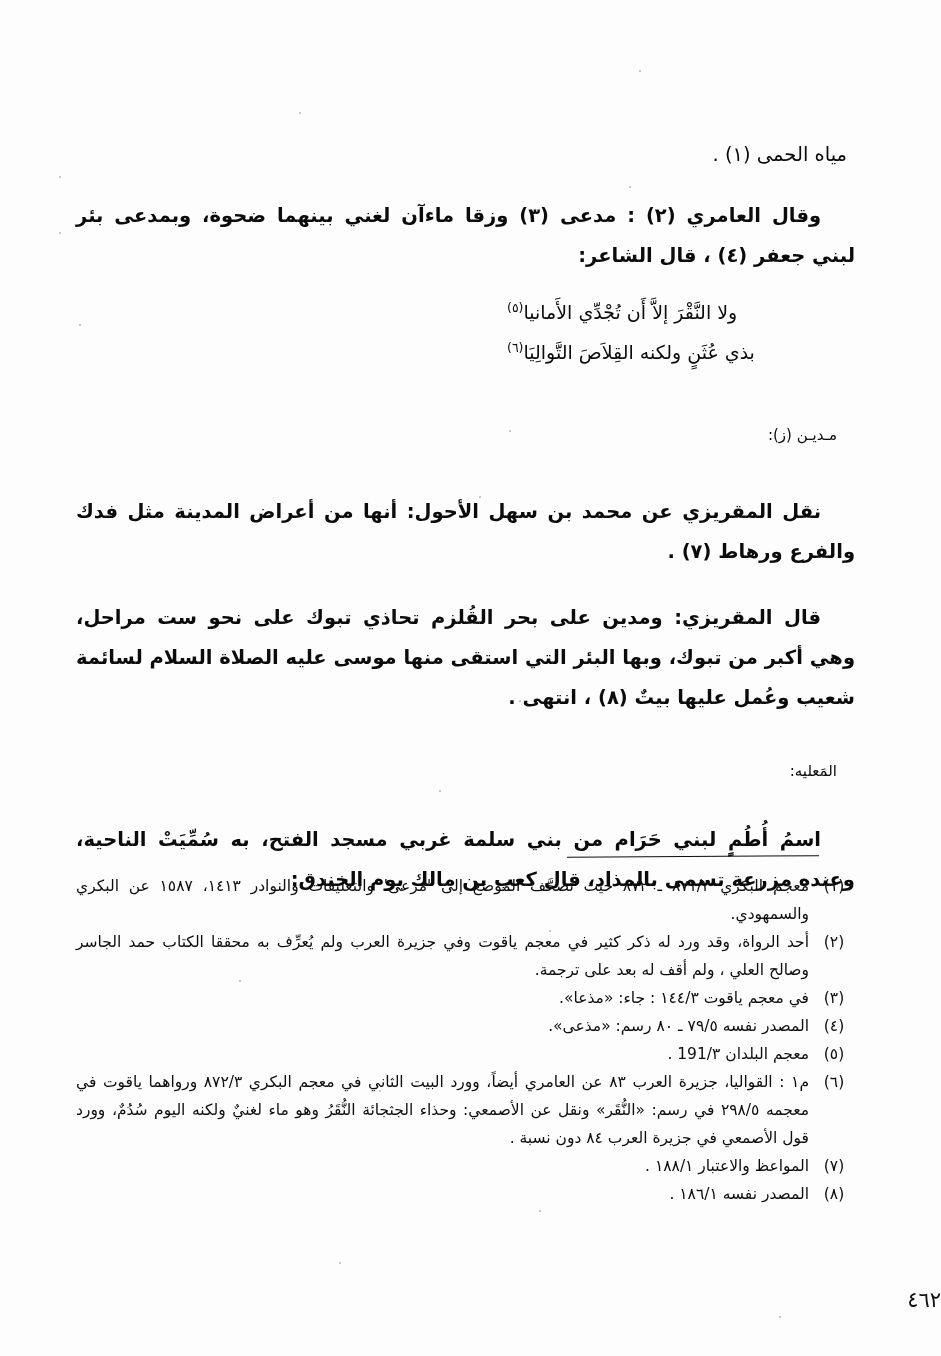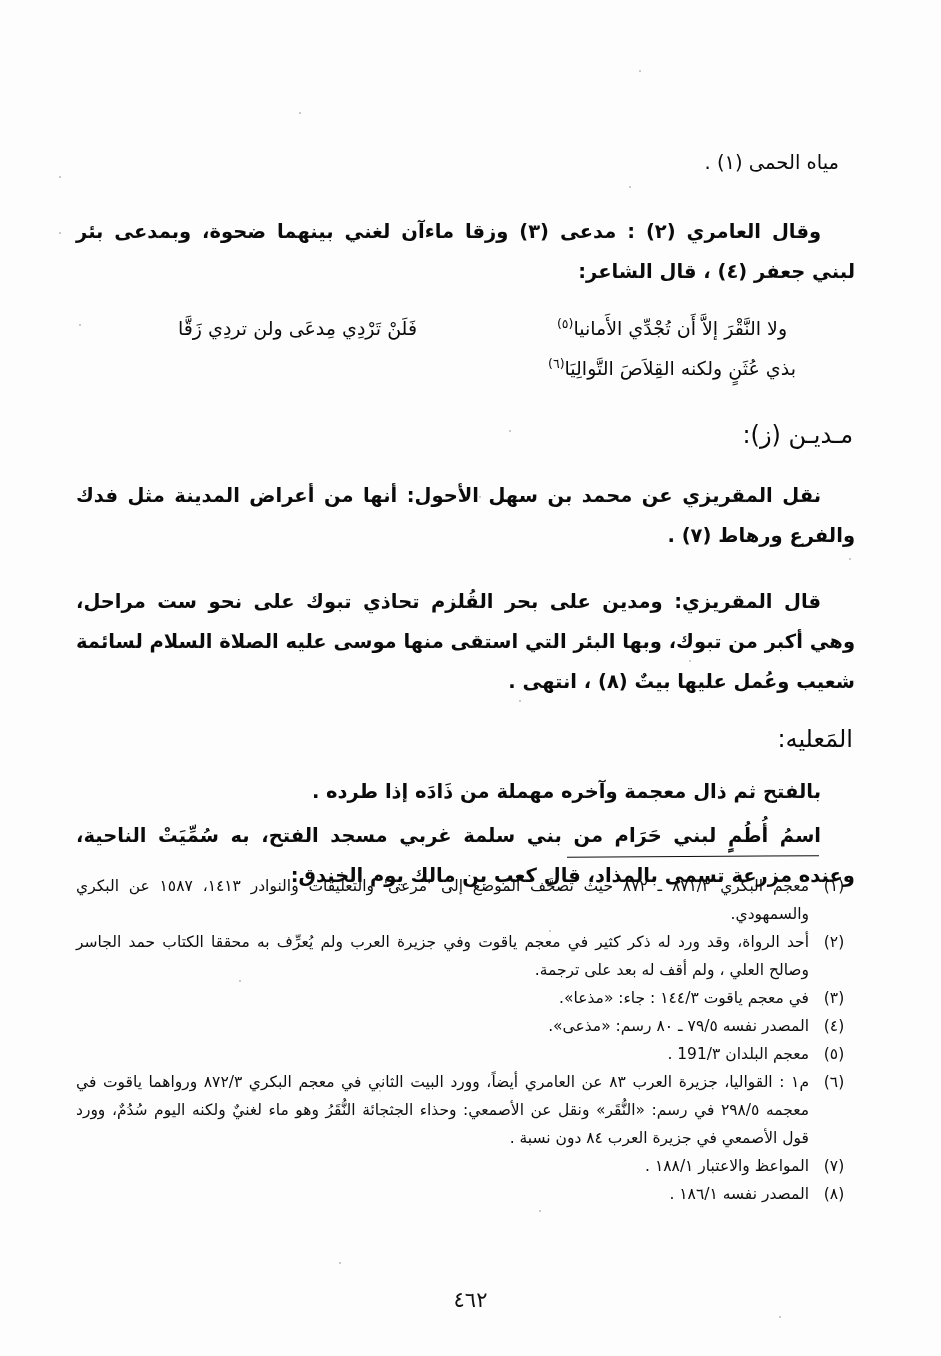--- a/index.html
+++ b/index.html
@@ -41,30 +41,30 @@
     margin: 0 0 4px 0;
     text-indent: 34px;
     font-size: 19.5px;
     line-height: 40px;
     font-weight: bold;
   }
   .gap-sm { height: 14px; }
   .gap-md { height: 22px; }
 
   .heading {
-    font-size: 24px;
+    font-size: 15px;
     line-height: 38px;
-    margin: 0;
+    margin: 16px;
     text-indent: 0;
     padding-right: 2px;
   }
   .lead-short {
     font-size: 19.5px;
     line-height: 38px;
-    margin: 16px;
+    margin: 8px;
     text-indent: 0;
   }
 
   
   .verse-block {
     margin: 16px 0 6px 0;
   }
   .verse {
     display: flex;
     flex-direction: row;
@@ -77,21 +77,21 @@
     white-space: nowrap;
   }
   .hemistich.first {
     width: 300px;
     text-align: right;
     padding-right: 90px;
     box-sizing: border-box;
   }
   .hemistich.second {
     width: 330px;
-    text-align: center;
+    text-align: left;
     box-sizing: border-box;
   }
   sup.fn {
     font-size: 12.5px;
     vertical-align: super;
     line-height: 0;
   }
 
   
   .fn-rule {
@@ -129,21 +129,21 @@
     flex: 1 1 auto;
     text-align: justify;
     padding-right: 4px;
   }
 
   .page-number {
     position: absolute;
     top: 1288px;
     left: 0;
     right: 0;
-    text-align: center;
+    text-align: right;
     font-size: 21px;
     color: #111;
     letter-spacing: 1px;
   }
 </style>
 </head>
 <body>
 
 <div class="page">
 
@@ -170,21 +170,20 @@
 
     <p class="lead-short">مياه الحمى (١) .</p>
 
     <div class="gap-sm"></div>
 
     <p class="para">وقال العامري (٢) : مدعى (٣) وزقا ماءآن لغني بينهما ضحوة، وبمدعى بئر لبني جعفر (٤) ، قال الشاعر:</p>
 
     <div class="verse-block">
       <div class="verse">
         <span class="hemistich second"><span>ولا النَّقْرَ إلاَّ أَن تُجْدِّي الأَمانيا</span><sup class="fn">(٥)</sup></span>
-        <span class="hemistich first">فَلَنْ تَرْدِي مِدعَى ولن تردِي زَقَّا</span>
       </div>
       <div class="verse">
         <span class="hemistich second"><span>بذي عُثَنٍ ولكنه القِلاَصَ التَّوالِيَا</span><sup class="fn">(٦)</sup></span>
       </div>
     </div>
 
     <div class="gap-md"></div>
 
     <p class="heading">مـديـن (ز):</p>
 
@@ -195,21 +194,20 @@
     <div class="gap-md"></div>
 
     <p class="para">قال المقريزي: ومدين على بحر القُلزم تحاذي تبوك على نحو ست مراحل، وهي أكبر من تبوك، وبها البئر التي استقى منها موسى عليه الصلاة السلام لسائمة شعيب وعُمل عليها بيتٌ (٨) ، انتهى .</p>
 
     <div class="gap-sm"></div>
 
     <p class="heading">المَعليه:</p>
 
     <div class="gap-sm"></div>
 
-    <p class="para">بالفتح ثم ذال معجمة وآخره مهملة من ذَادَه إذا طرده .</p>
 
     <p class="para">اسمُ أُطُمٍ لبني حَرَام من بني سلمة غربي مسجد الفتح، به سُمِّيَتْ الناحية، وعنده مزرعة تسمى بالمذاد، قال كعب بن مالك يوم الخندق:</p>
 
   </div>
 
   <div class="fn-rule"></div>
 
   <div class="footnotes">
 
     <div class="fn-item">

